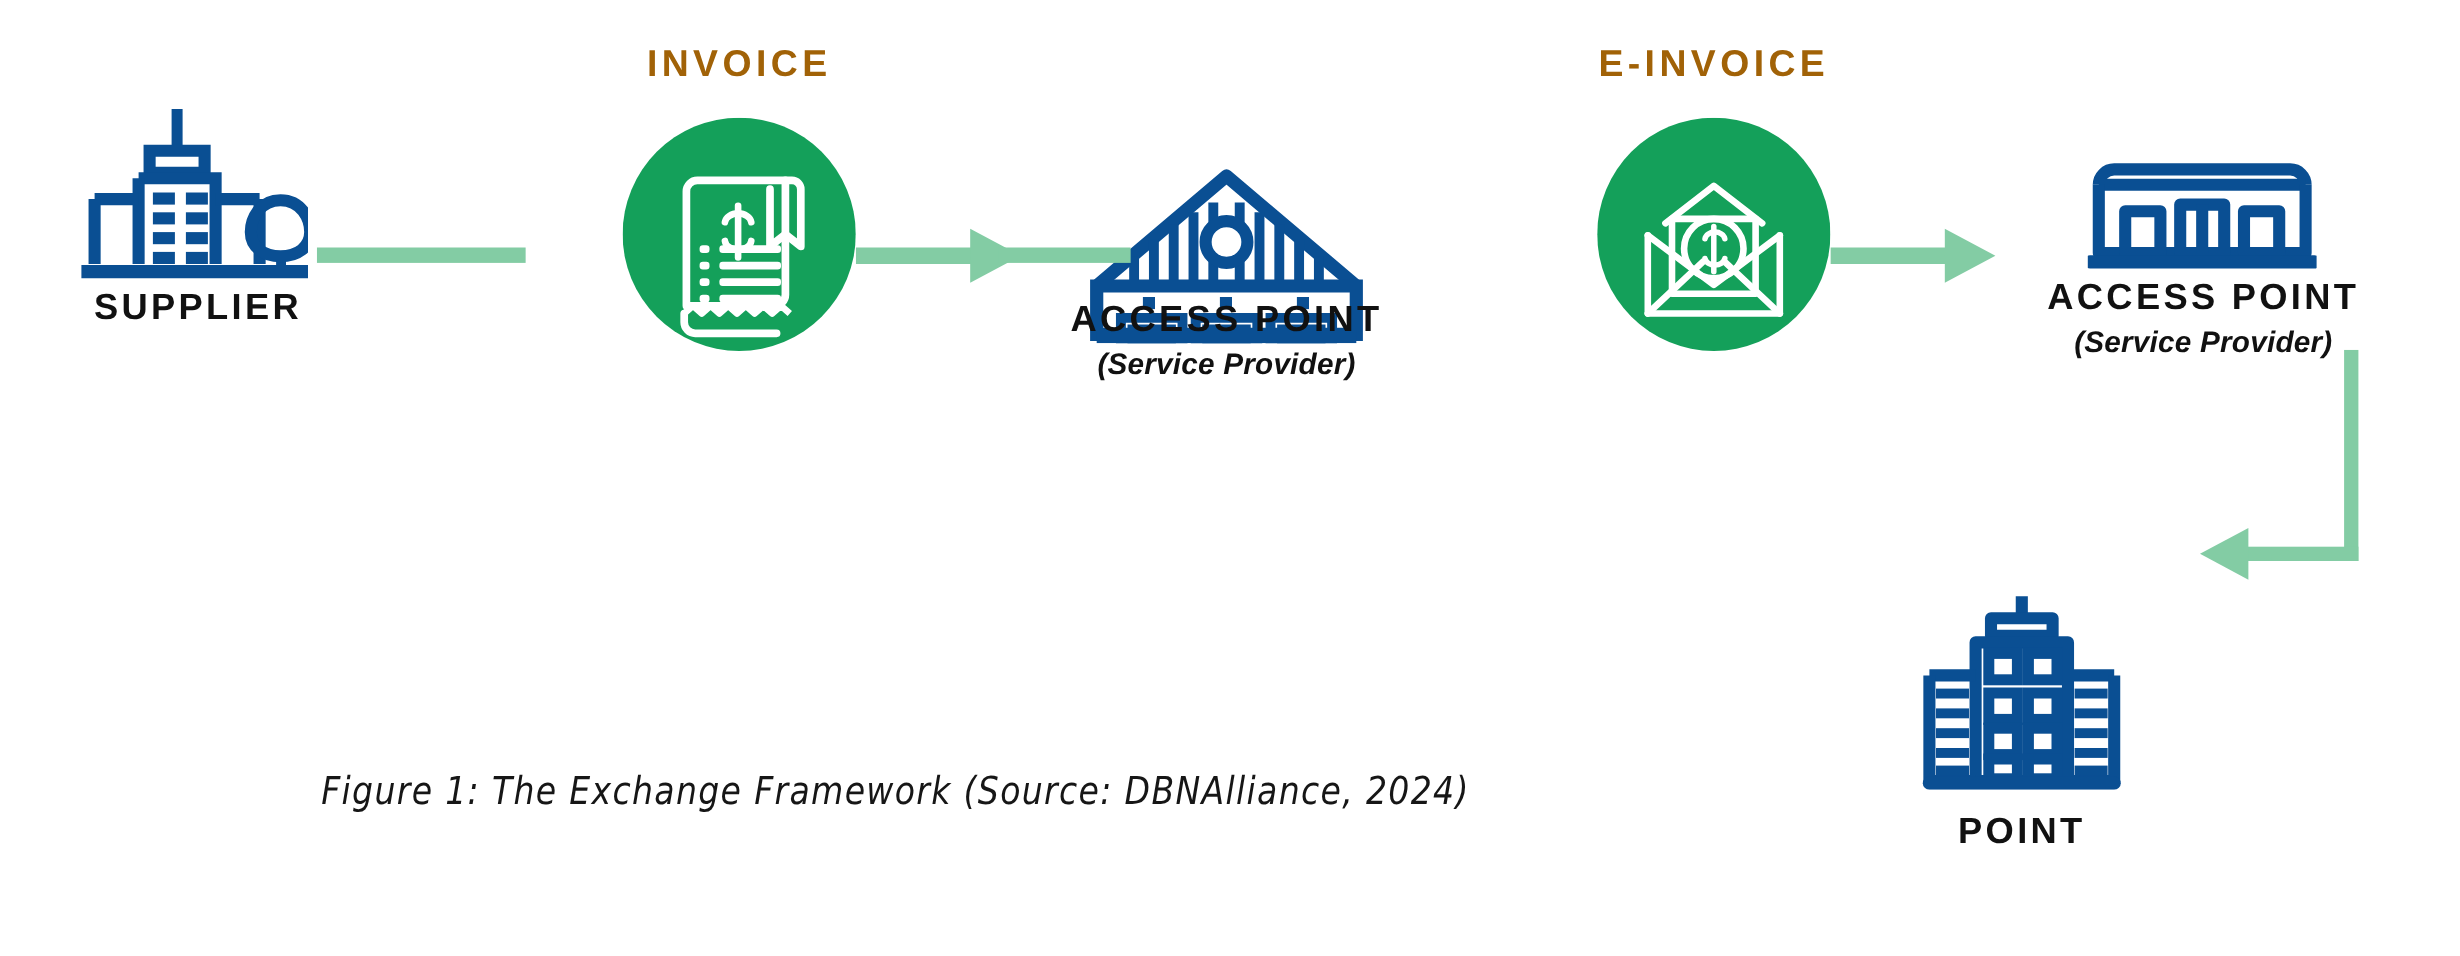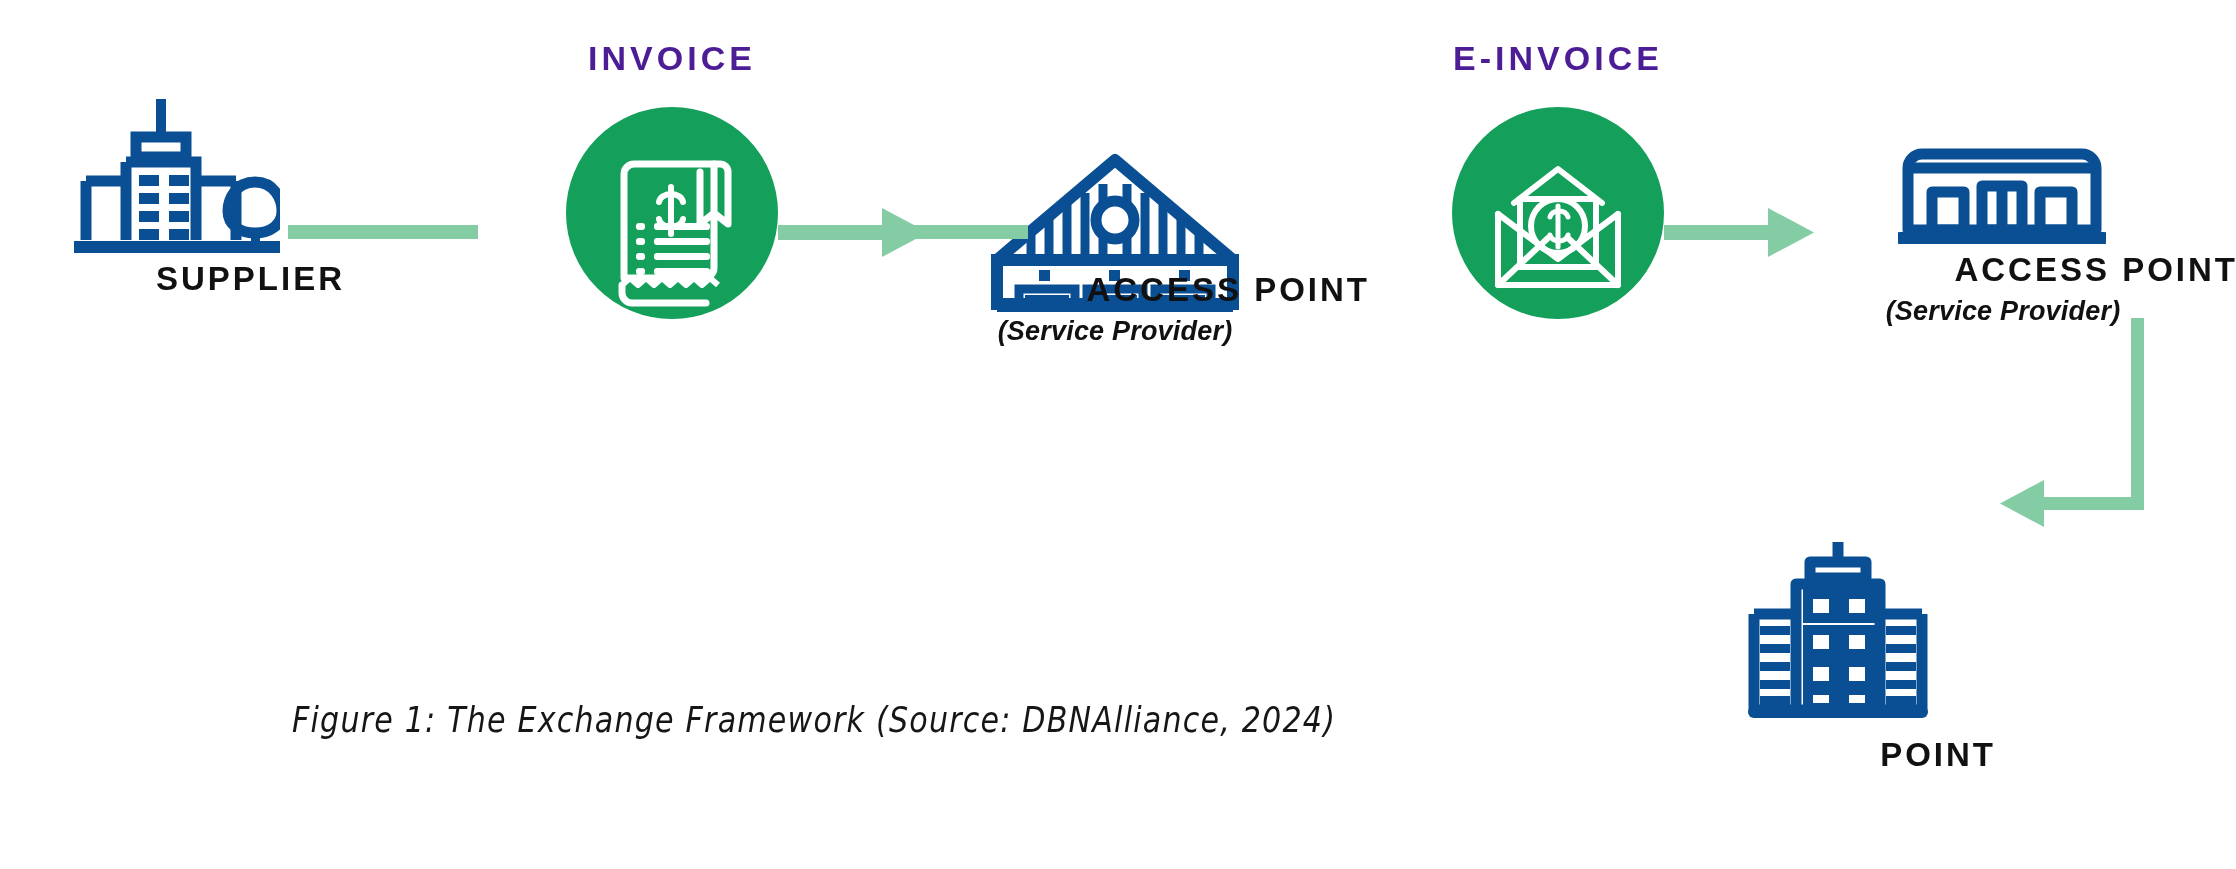--- a/index.html
+++ b/index.html
@@ -19,21 +19,21 @@
     overflow: hidden;
   }
   .node {
     position: absolute;
   }
   .icon-box {
     position: absolute;
   }
   .label {
     position: absolute;
-    text-align: right;
+    text-align: center;
     color: #111111;
     font-family: "Liberation Sans", sans-serif;
     font-weight: bold;
     letter-spacing: 3px;
     white-space: nowrap;
   }
   .label-main {
     font-size: 33px;
     line-height: 38px;
   }
@@ -44,21 +44,21 @@
     font-family: "Liberation Sans", sans-serif;
     font-weight: bold;
     font-style: italic;
     font-size: 27px;
     letter-spacing: 0.2px;
     white-space: nowrap;
   }
   .step-label {
     position: absolute;
     text-align: center;
-    color: #4c1d95;
+    color: #a16207;
     font-family: "Liberation Sans", sans-serif;
     font-weight: bold;
     font-size: 34px;
     letter-spacing: 4px;
     white-space: nowrap;
   }
   .caption {
     position: absolute;
     color: #161616;
     font-family: "DejaVu Sans", sans-serif;

